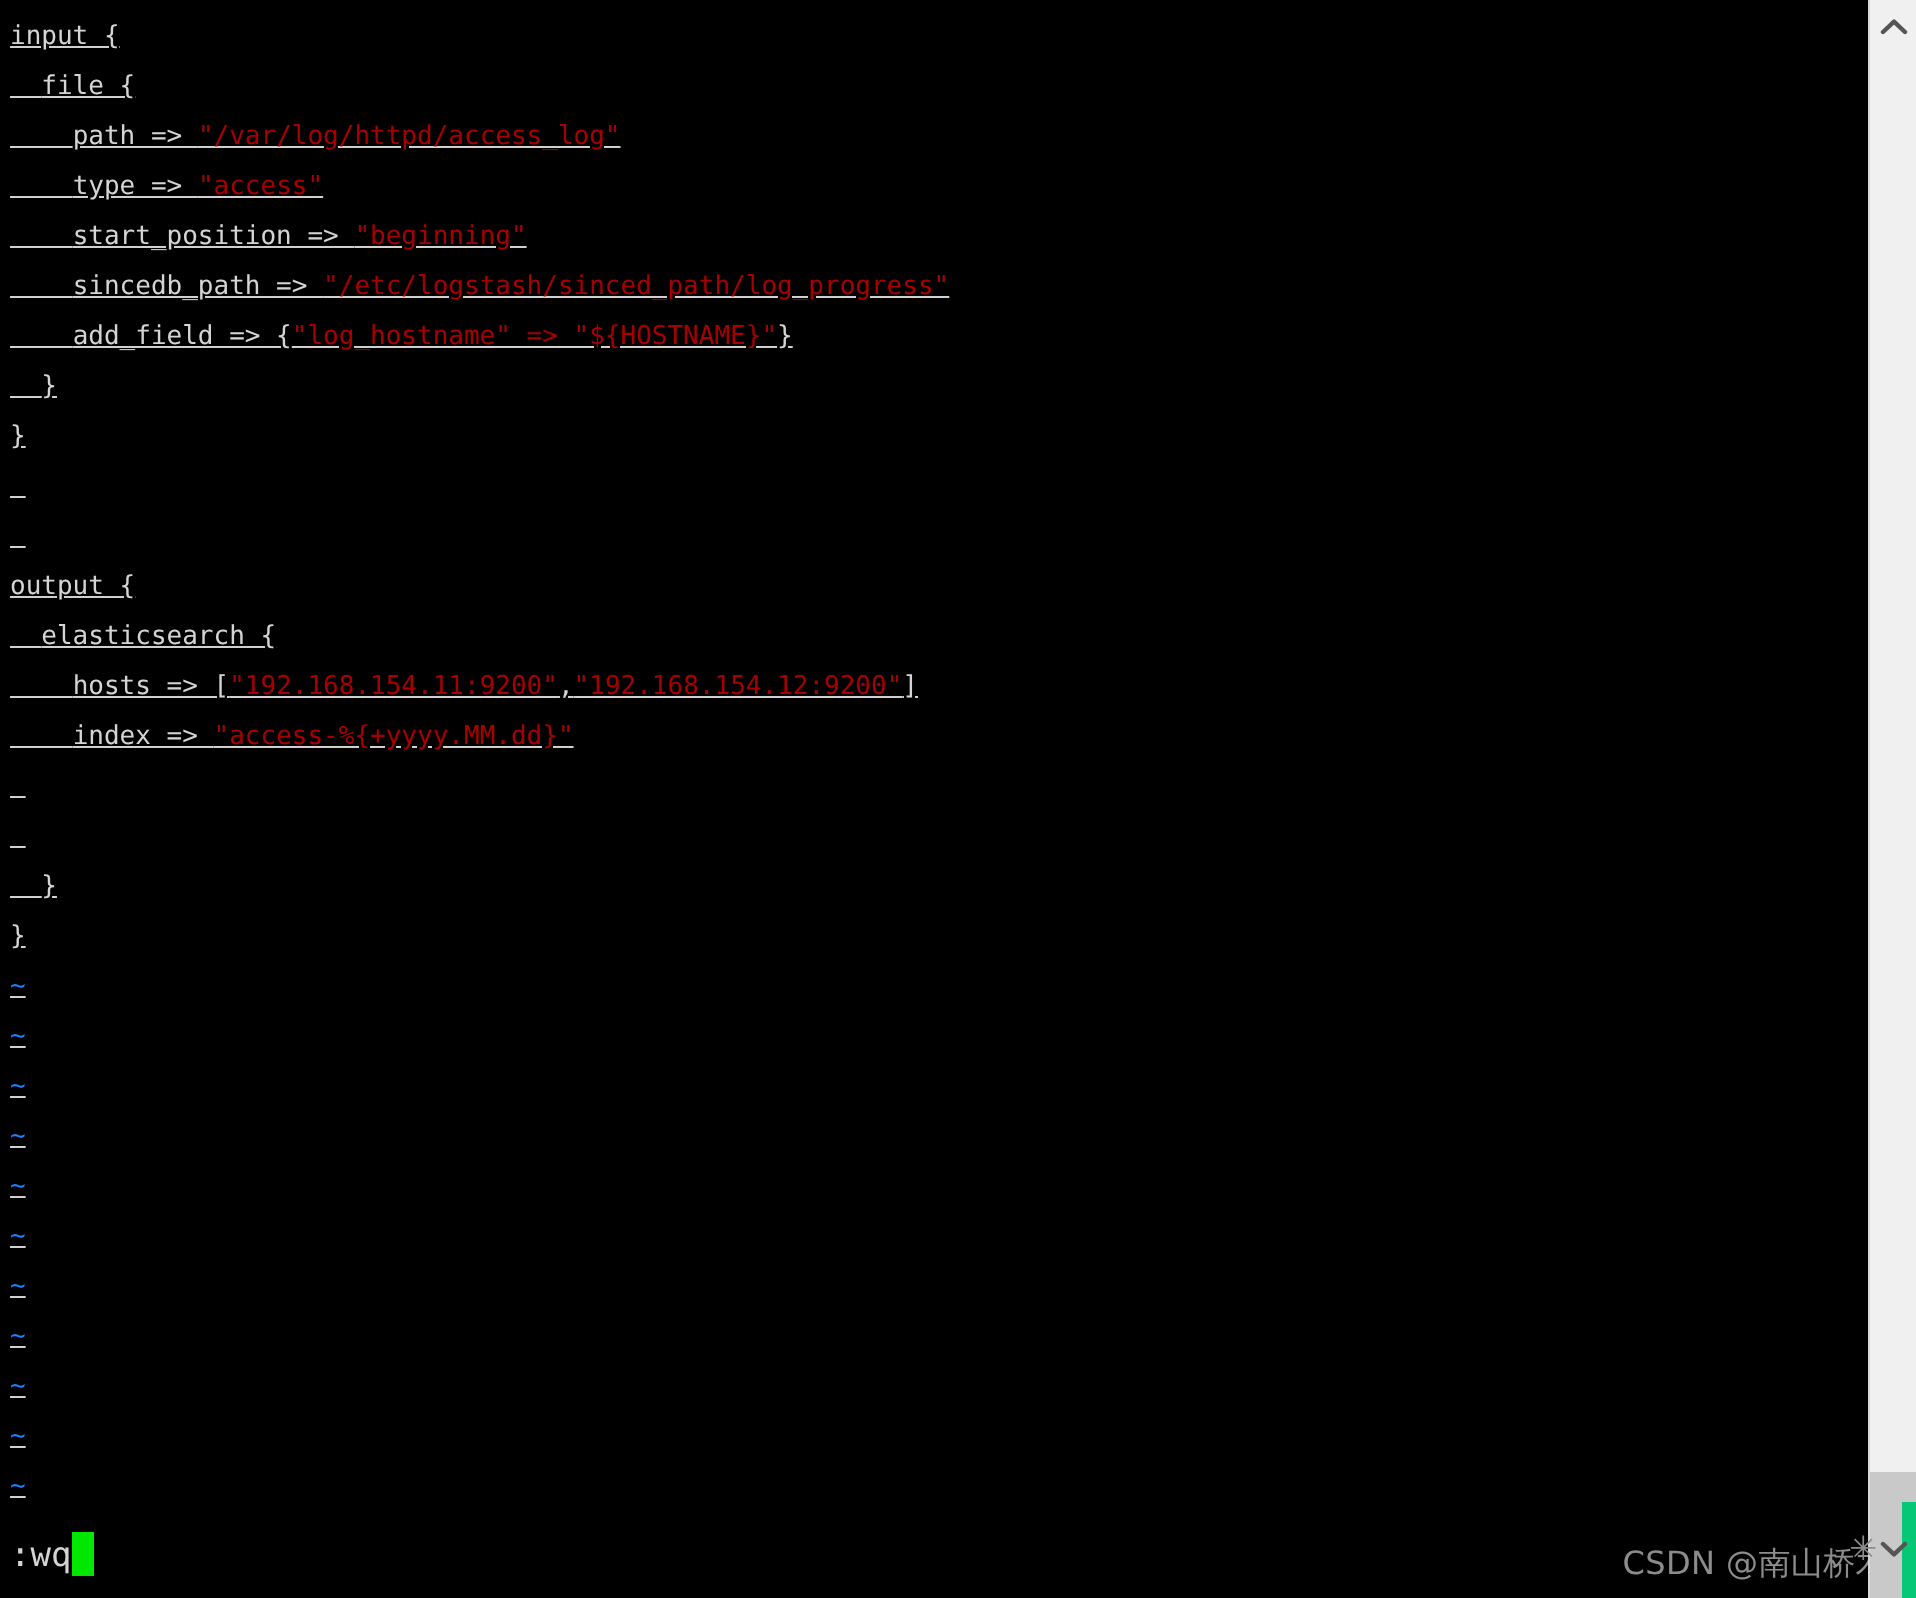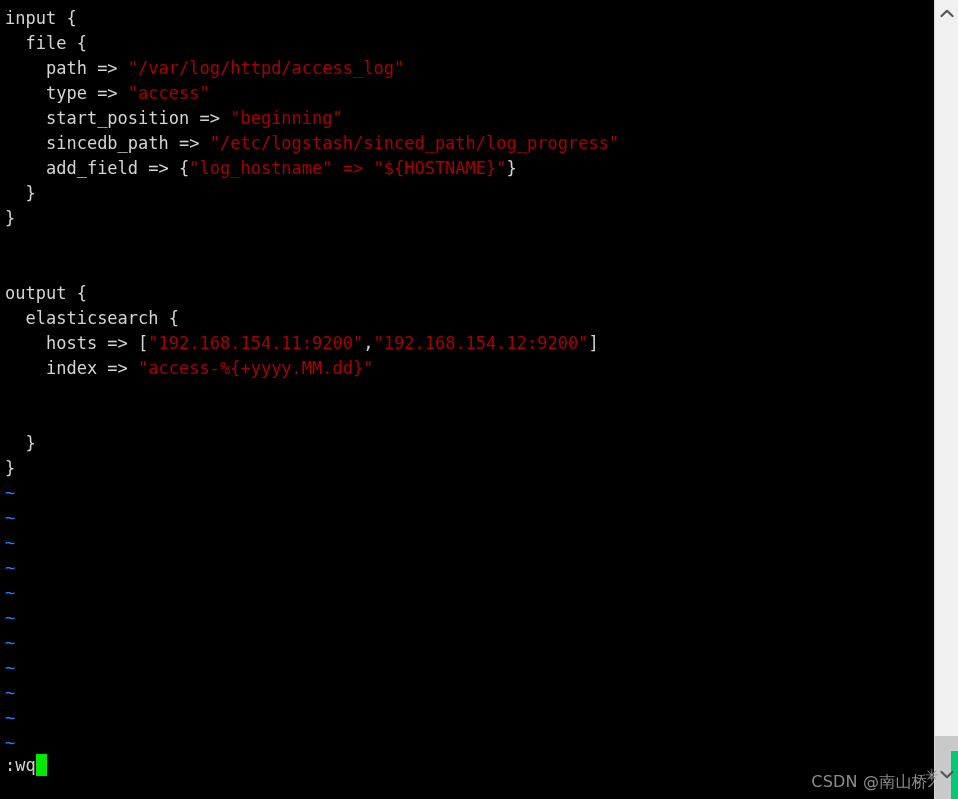--- a/index.html
+++ b/index.html
@@ -24,38 +24,39 @@
 
   
   #editor {
     position: absolute;
     left: 0;
     top: 0;
     width: 934px;
     height: 799px;
     padding: 6px 0 0 5px;
     box-sizing: border-box;
-    font-size: 17px;
+    font-size: 13px;
     line-height: 25px;
     white-space: pre;
     color: #d0d0d0;
+    text-decoration: underline;
   }
   .line {
     height: 25px;
     white-space: pre;
   }
   .k   { color: #d4d4d4; }   
   .s   { color: #a80000; }   
   .tilde { color: #1f7fff; font-weight: normal; }
 
   
   #statusline {
     position: absolute;
     left: 5px;
-    bottom: 21px;
+    bottom: 8px;
     font-size: 17px;
     line-height: 25px;
     color: #d4d4d4;
     white-space: pre;
   }
   #cursor-block {
     display: inline-block;
     width: 11px;
     height: 22px;
     background: #00e800;

